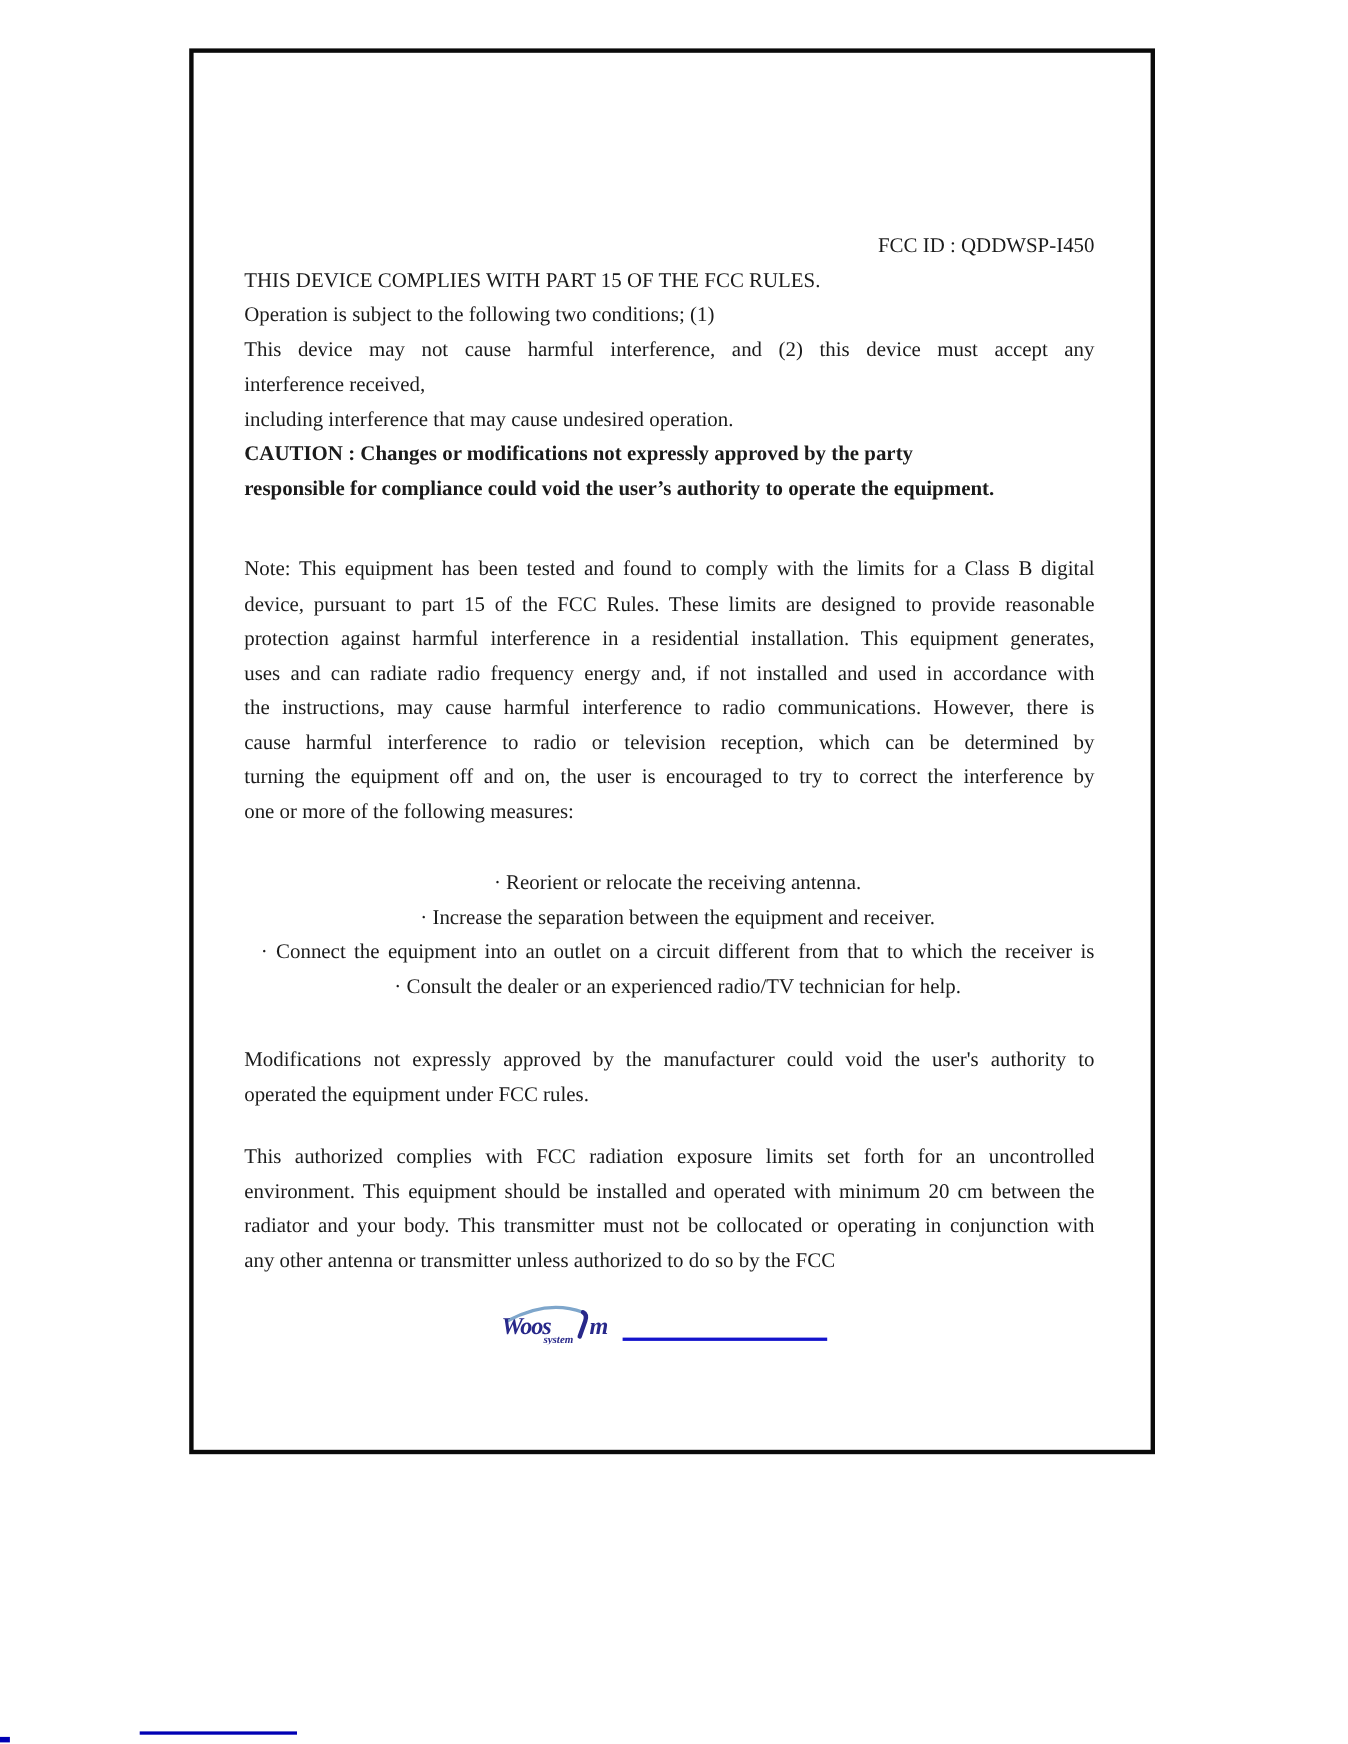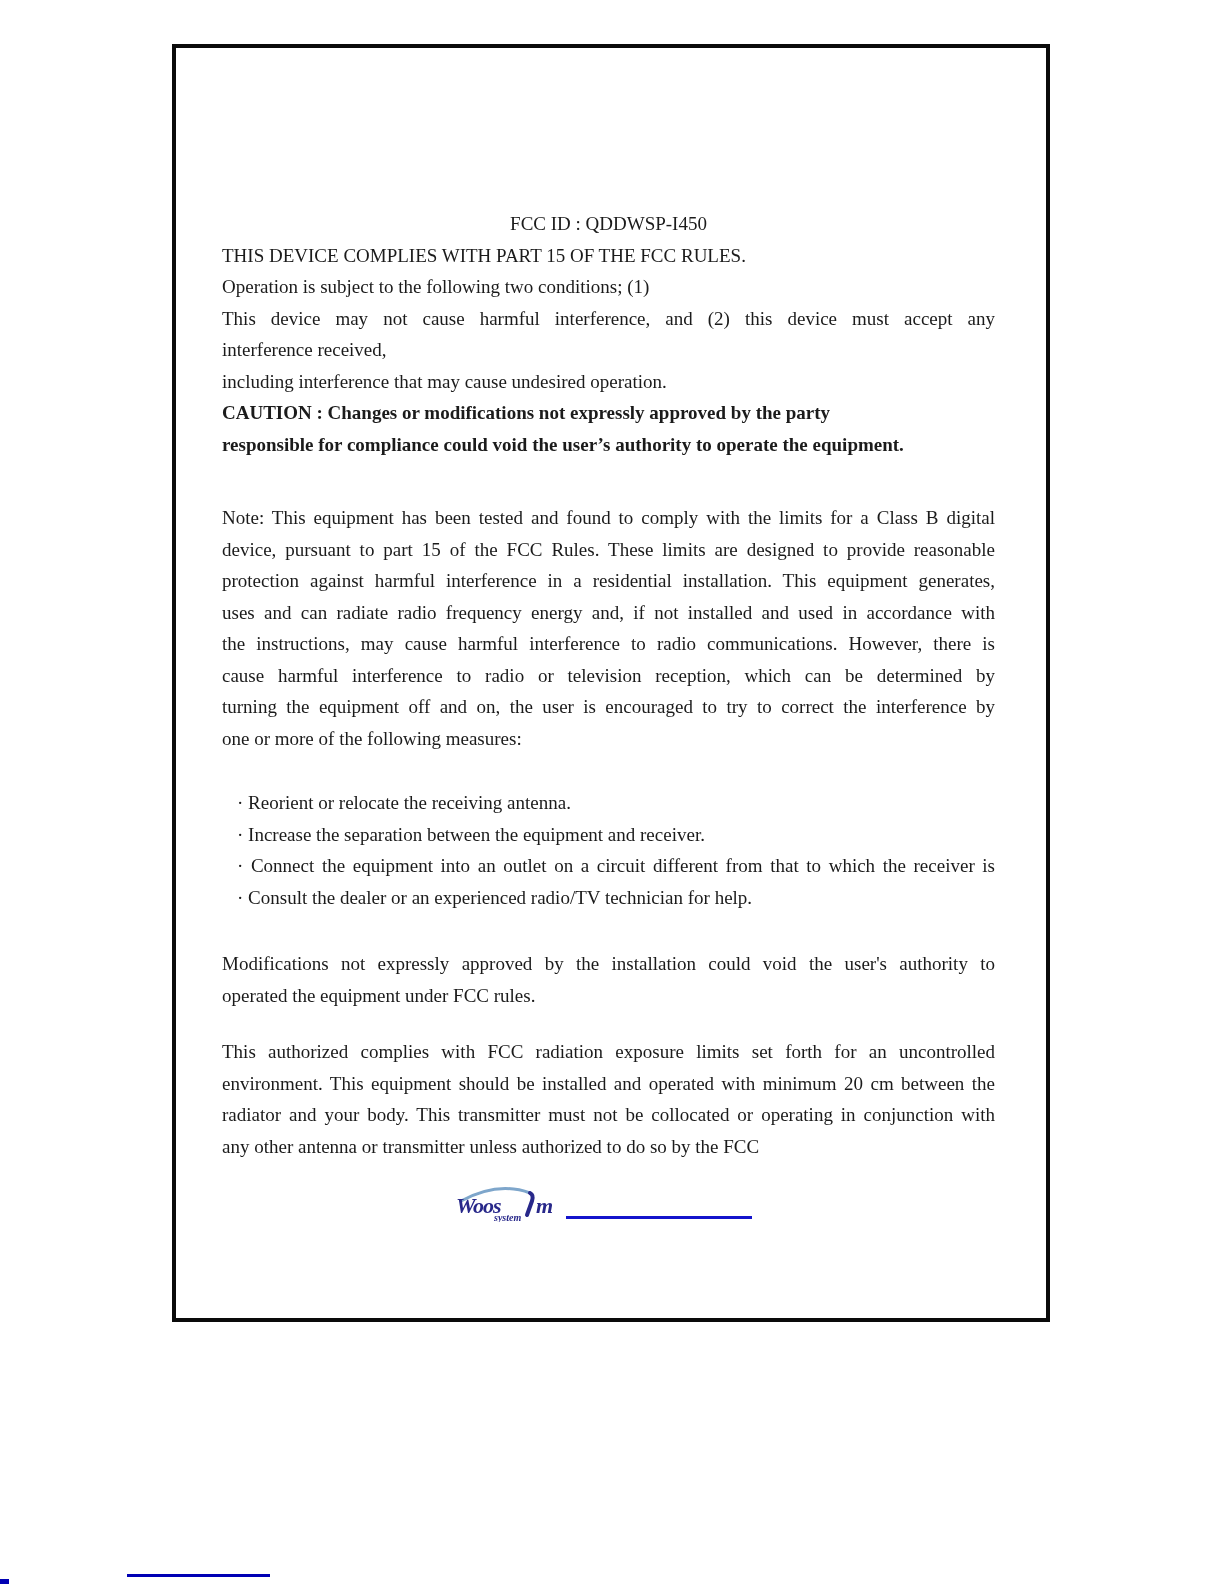--- a/index.html
+++ b/index.html
@@ -16,25 +16,25 @@
     box-sizing:border-box;
     border:4px solid #0a0a0a;
     background:#ffffff;
   }
   .content {
     padding:160px 51px 0 46px;
     color:#1b1b1b;
     font-size:19px;
     line-height:31.5px;
   }
-  .doc-title { text-align:center; }
+  .doc-title { text-align:right; }
   .line { white-space:normal; }
   .justify { text-align:justify; text-align-last:justify; }
   .bold { font-weight:700; }
-  .bullet { padding-left:15px; }
+  .bullet { padding-left:15px;text-align:center; }
   .sec-note { margin-top:42px; }
   .sec-bullets { margin-top:33px; }
   .sec-mod { margin-top:35px; }
   .sec-rf { margin-top:25px; }
   .logo-row {
     margin-top:24px;
     margin-left:234px;
     display:flex;
     align-items:flex-end;
     font-style:italic;
@@ -87,21 +87,21 @@
       </div>
 
     <div class="sec-bullets">
         <div class="line bullet">· Reorient or relocate the receiving antenna.</div>
         <div class="line bullet">· Increase the separation between the equipment and receiver.</div>
         <div class="line bullet justify">· Connect the equipment into an outlet on a circuit different from that to which the receiver is</div>
         <div class="line bullet">· Consult the dealer or an experienced radio/TV technician for help.</div>
       </div>
 
     <div class="sec-mod">
-        <div class="line justify">Modifications not expressly approved by the installation could void the user's authority to</div>
+        <div class="line justify">Modifications not expressly approved by the manufacturer could void the user's authority to</div>
         <div class="line plain">operated the equipment under FCC rules.</div>
       </div>
 
     <div class="sec-rf">
         <div class="line justify">This authorized complies with FCC radiation exposure limits set forth for an uncontrolled</div>
         <div class="line justify">environment. This equipment should be installed and operated with minimum 20 cm between the</div>
         <div class="line justify">radiator and your body. This transmitter must not be collocated or operating in conjunction with</div>
         <div class="line plain">any other antenna or transmitter unless authorized to do so by the FCC</div>
       </div>
 

